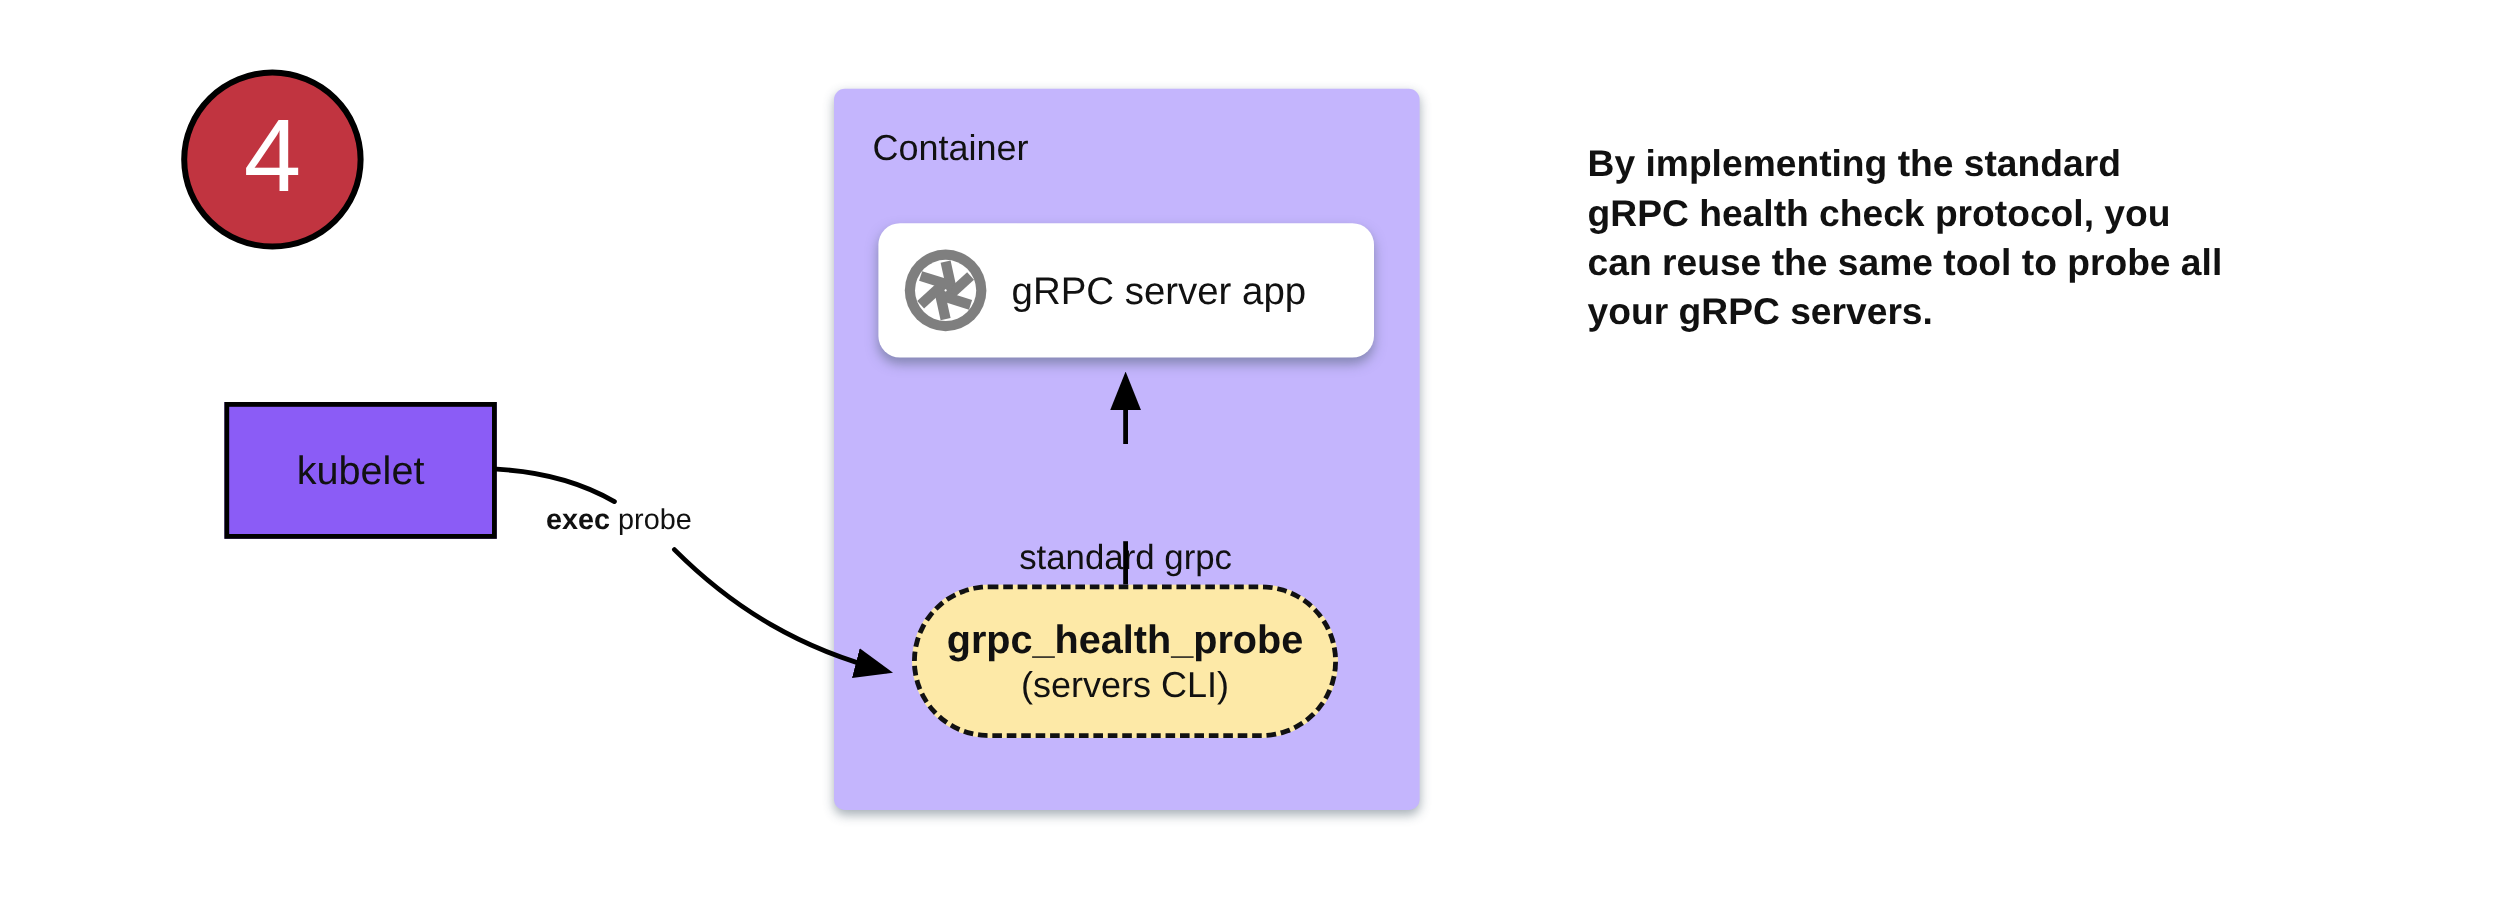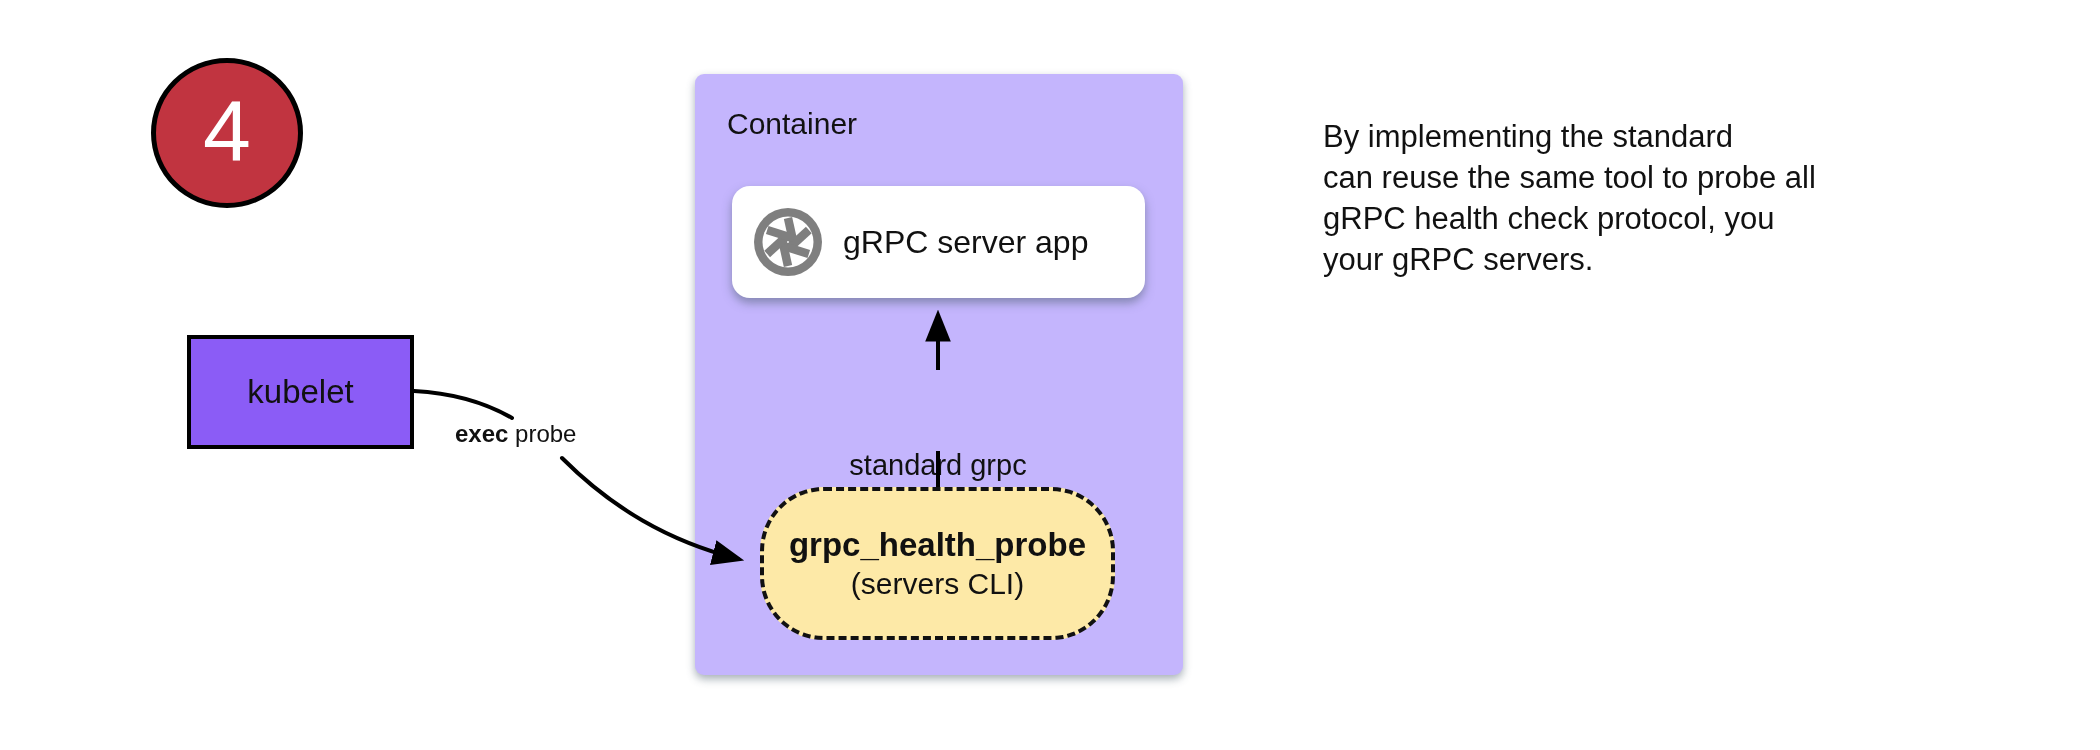--- a/index.html
+++ b/index.html
@@ -76,21 +76,21 @@
     width: 280px;
     text-align: center;
     font-size: 29px;
     line-height: 36px;
   }
 
   
   .probe-pill {
     position: absolute;
     left: 65px; top: 413px;
-    width: 355px; height: 153px;
+    width: 355px; height: 128px;
     box-sizing: border-box;
     border: 4px dashed #111111;
     border-radius: 64px;
     display: flex; flex-direction: column;
     align-items: center; justify-content: center;
     text-align: center;
   }
   .probe-pill .probe-name { font-weight: bold; font-size: 33px; line-height: 40px; }
   .probe-pill .probe-sub  { font-size: 30px; line-height: 37px; }
 
@@ -103,20 +103,21 @@
   }
   .exec-label .bold { font-weight: bold; }
 
   
   .note {
     position: absolute;
     left: 1323px; top: 116px;
     width: 580px;
     font-size: 31px;
     line-height: 41px;
+    font-weight: bold;
   }
   .note .note-line { white-space: nowrap; }
 
   
   .arrows {
     position: absolute;
     left: 0; top: 0;
     width: 2100px; height: 750px;
     pointer-events: none;
   }
@@ -162,22 +163,22 @@
     </div>
 
     <div class="probe-pill" style="background-color: rgb(253, 233, 167);">
       <div class="probe-name">grpc_health_probe</div>
       <div class="probe-sub">(servers CLI)</div>
     </div>
   </div>
 
   <div class="note">
     <div class="note-line">By implementing the standard</div>
+    <div class="note-line">gRPC health check protocol, you</div>
     <div class="note-line">can reuse the same tool to probe all</div>
-    <div class="note-line">gRPC health check protocol, you</div>
     <div class="note-line">your gRPC servers.</div>
   </div>
 
   <svg class="arrows" viewBox="0 0 2100 750">
     <defs>
       <marker id="arrowhead" viewBox="0 0 10 8" refX="8" refY="4" markerWidth="8" markerHeight="6.5" orient="auto" markerUnits="strokeWidth">
         <path d="M0,0 L10,4 L0,8 Z" fill="#000000"></path>
       </marker>
     </defs>
 

